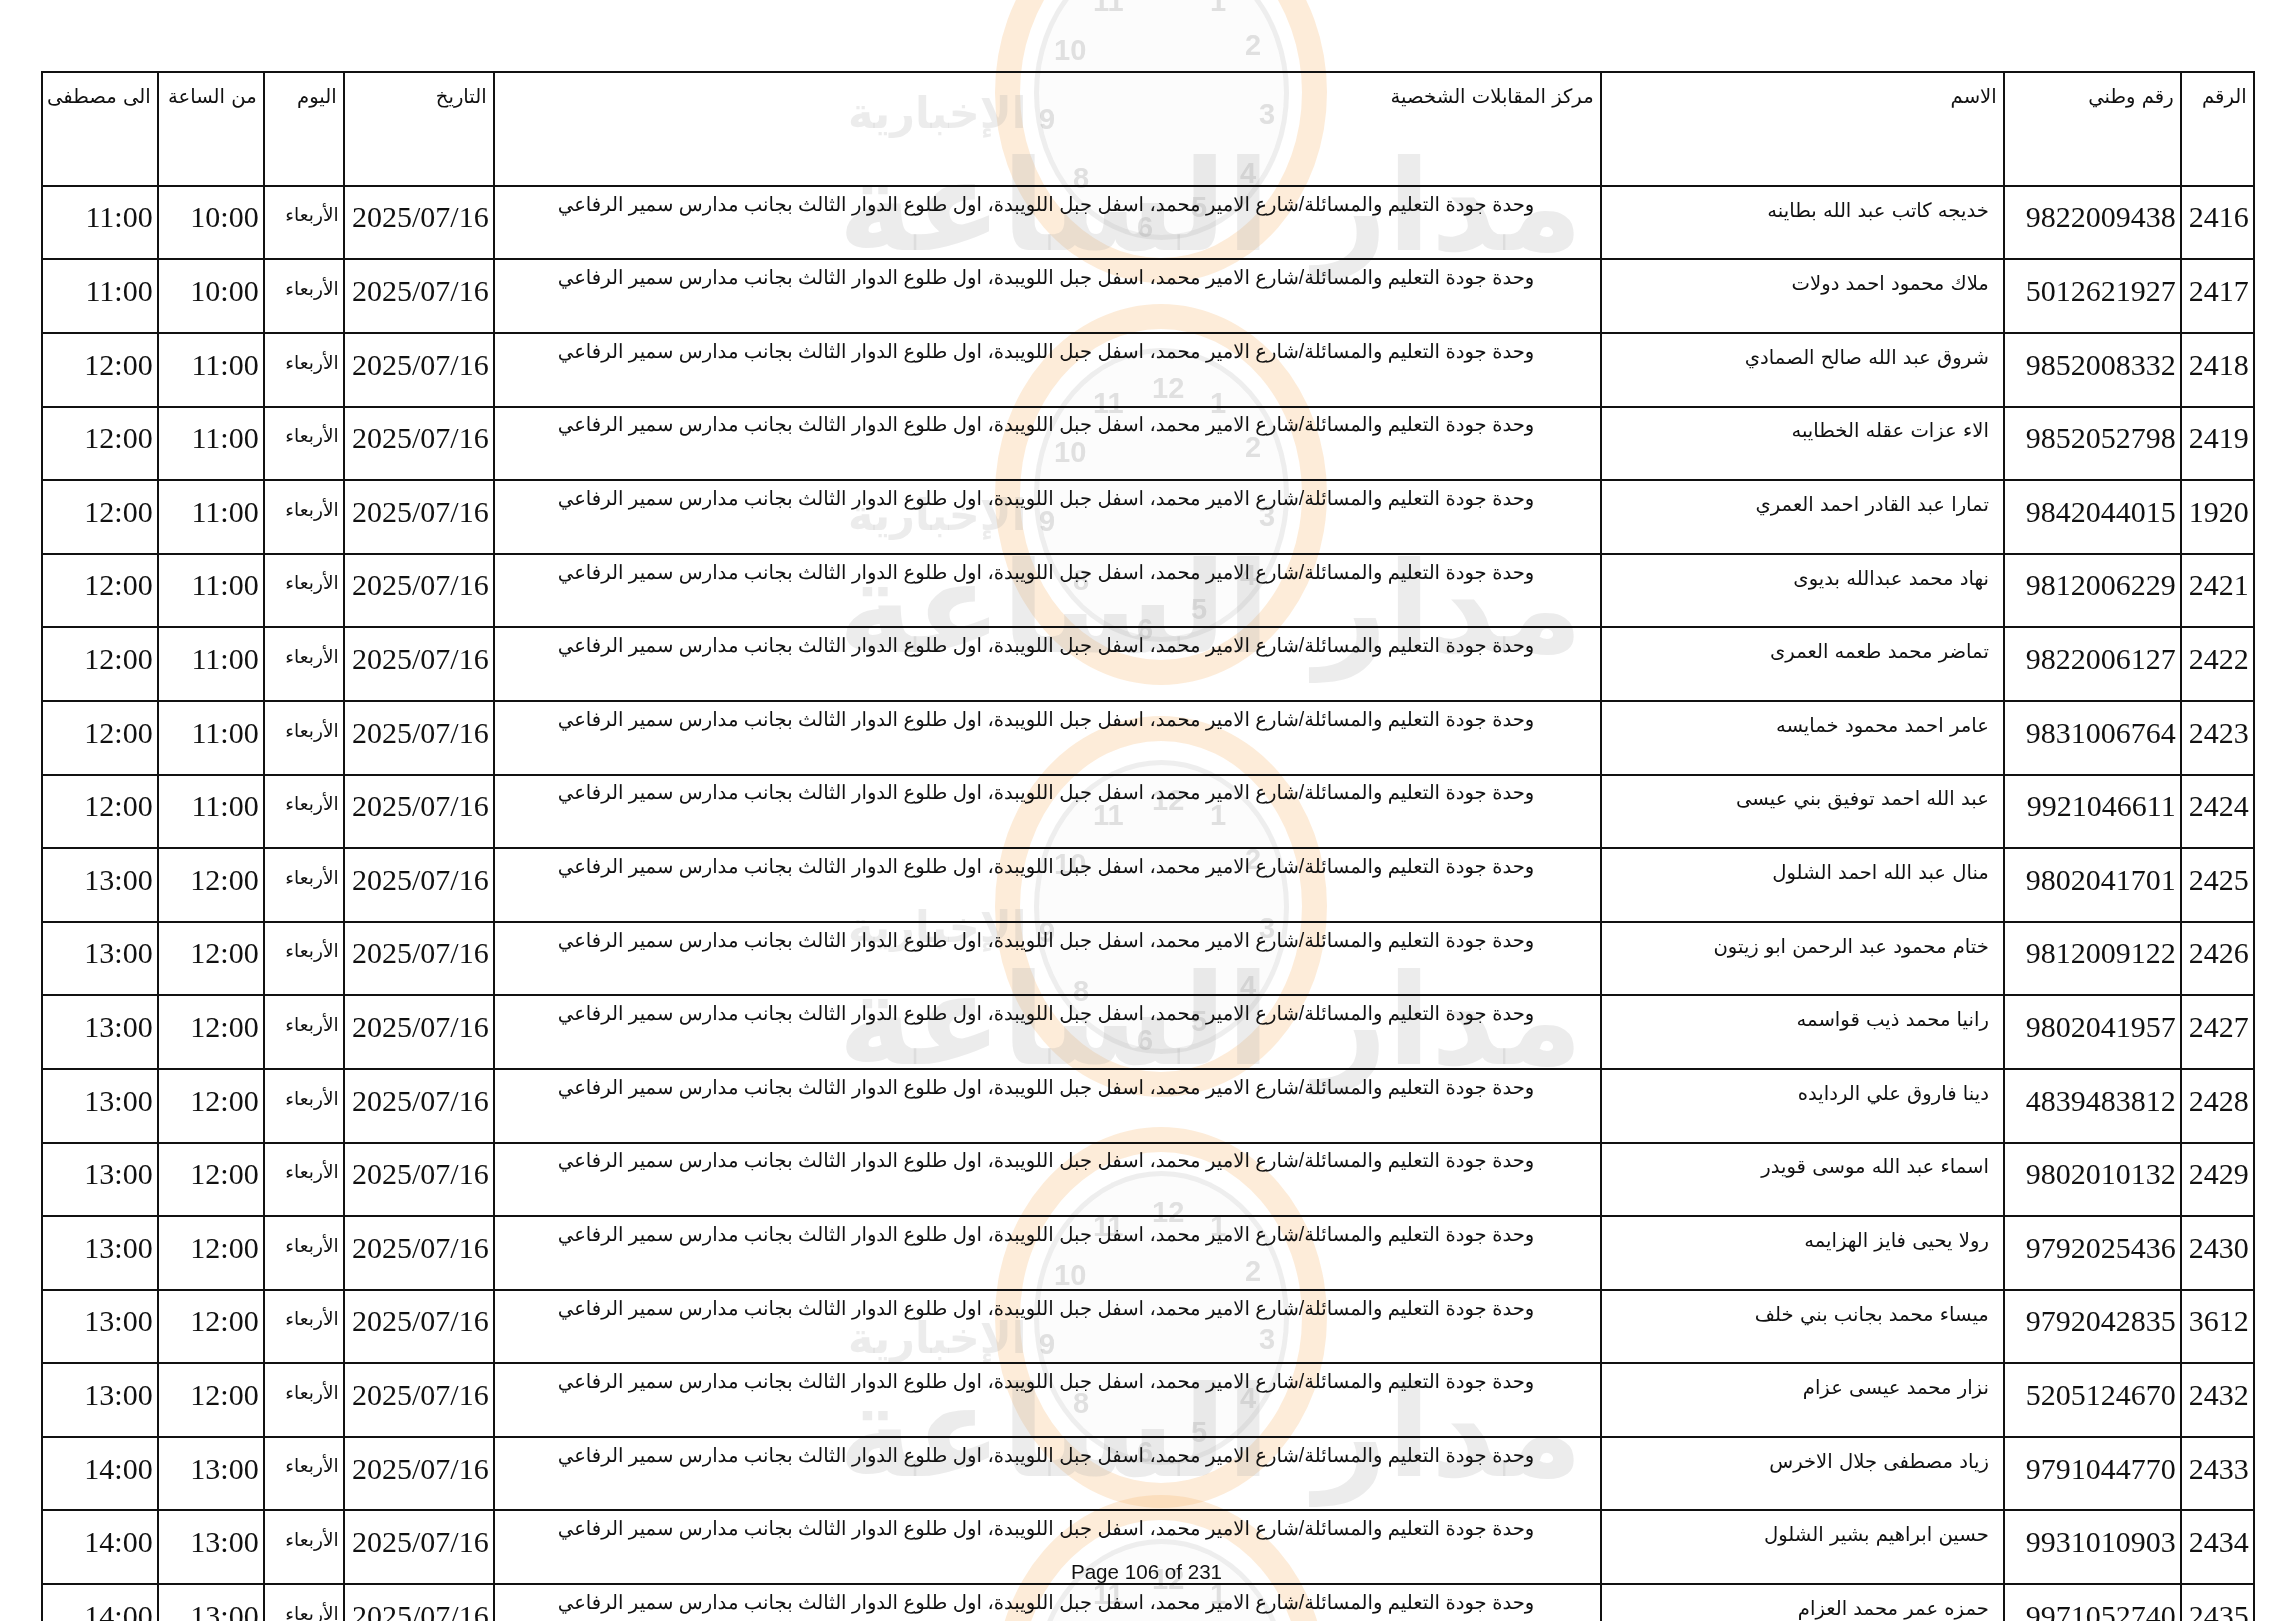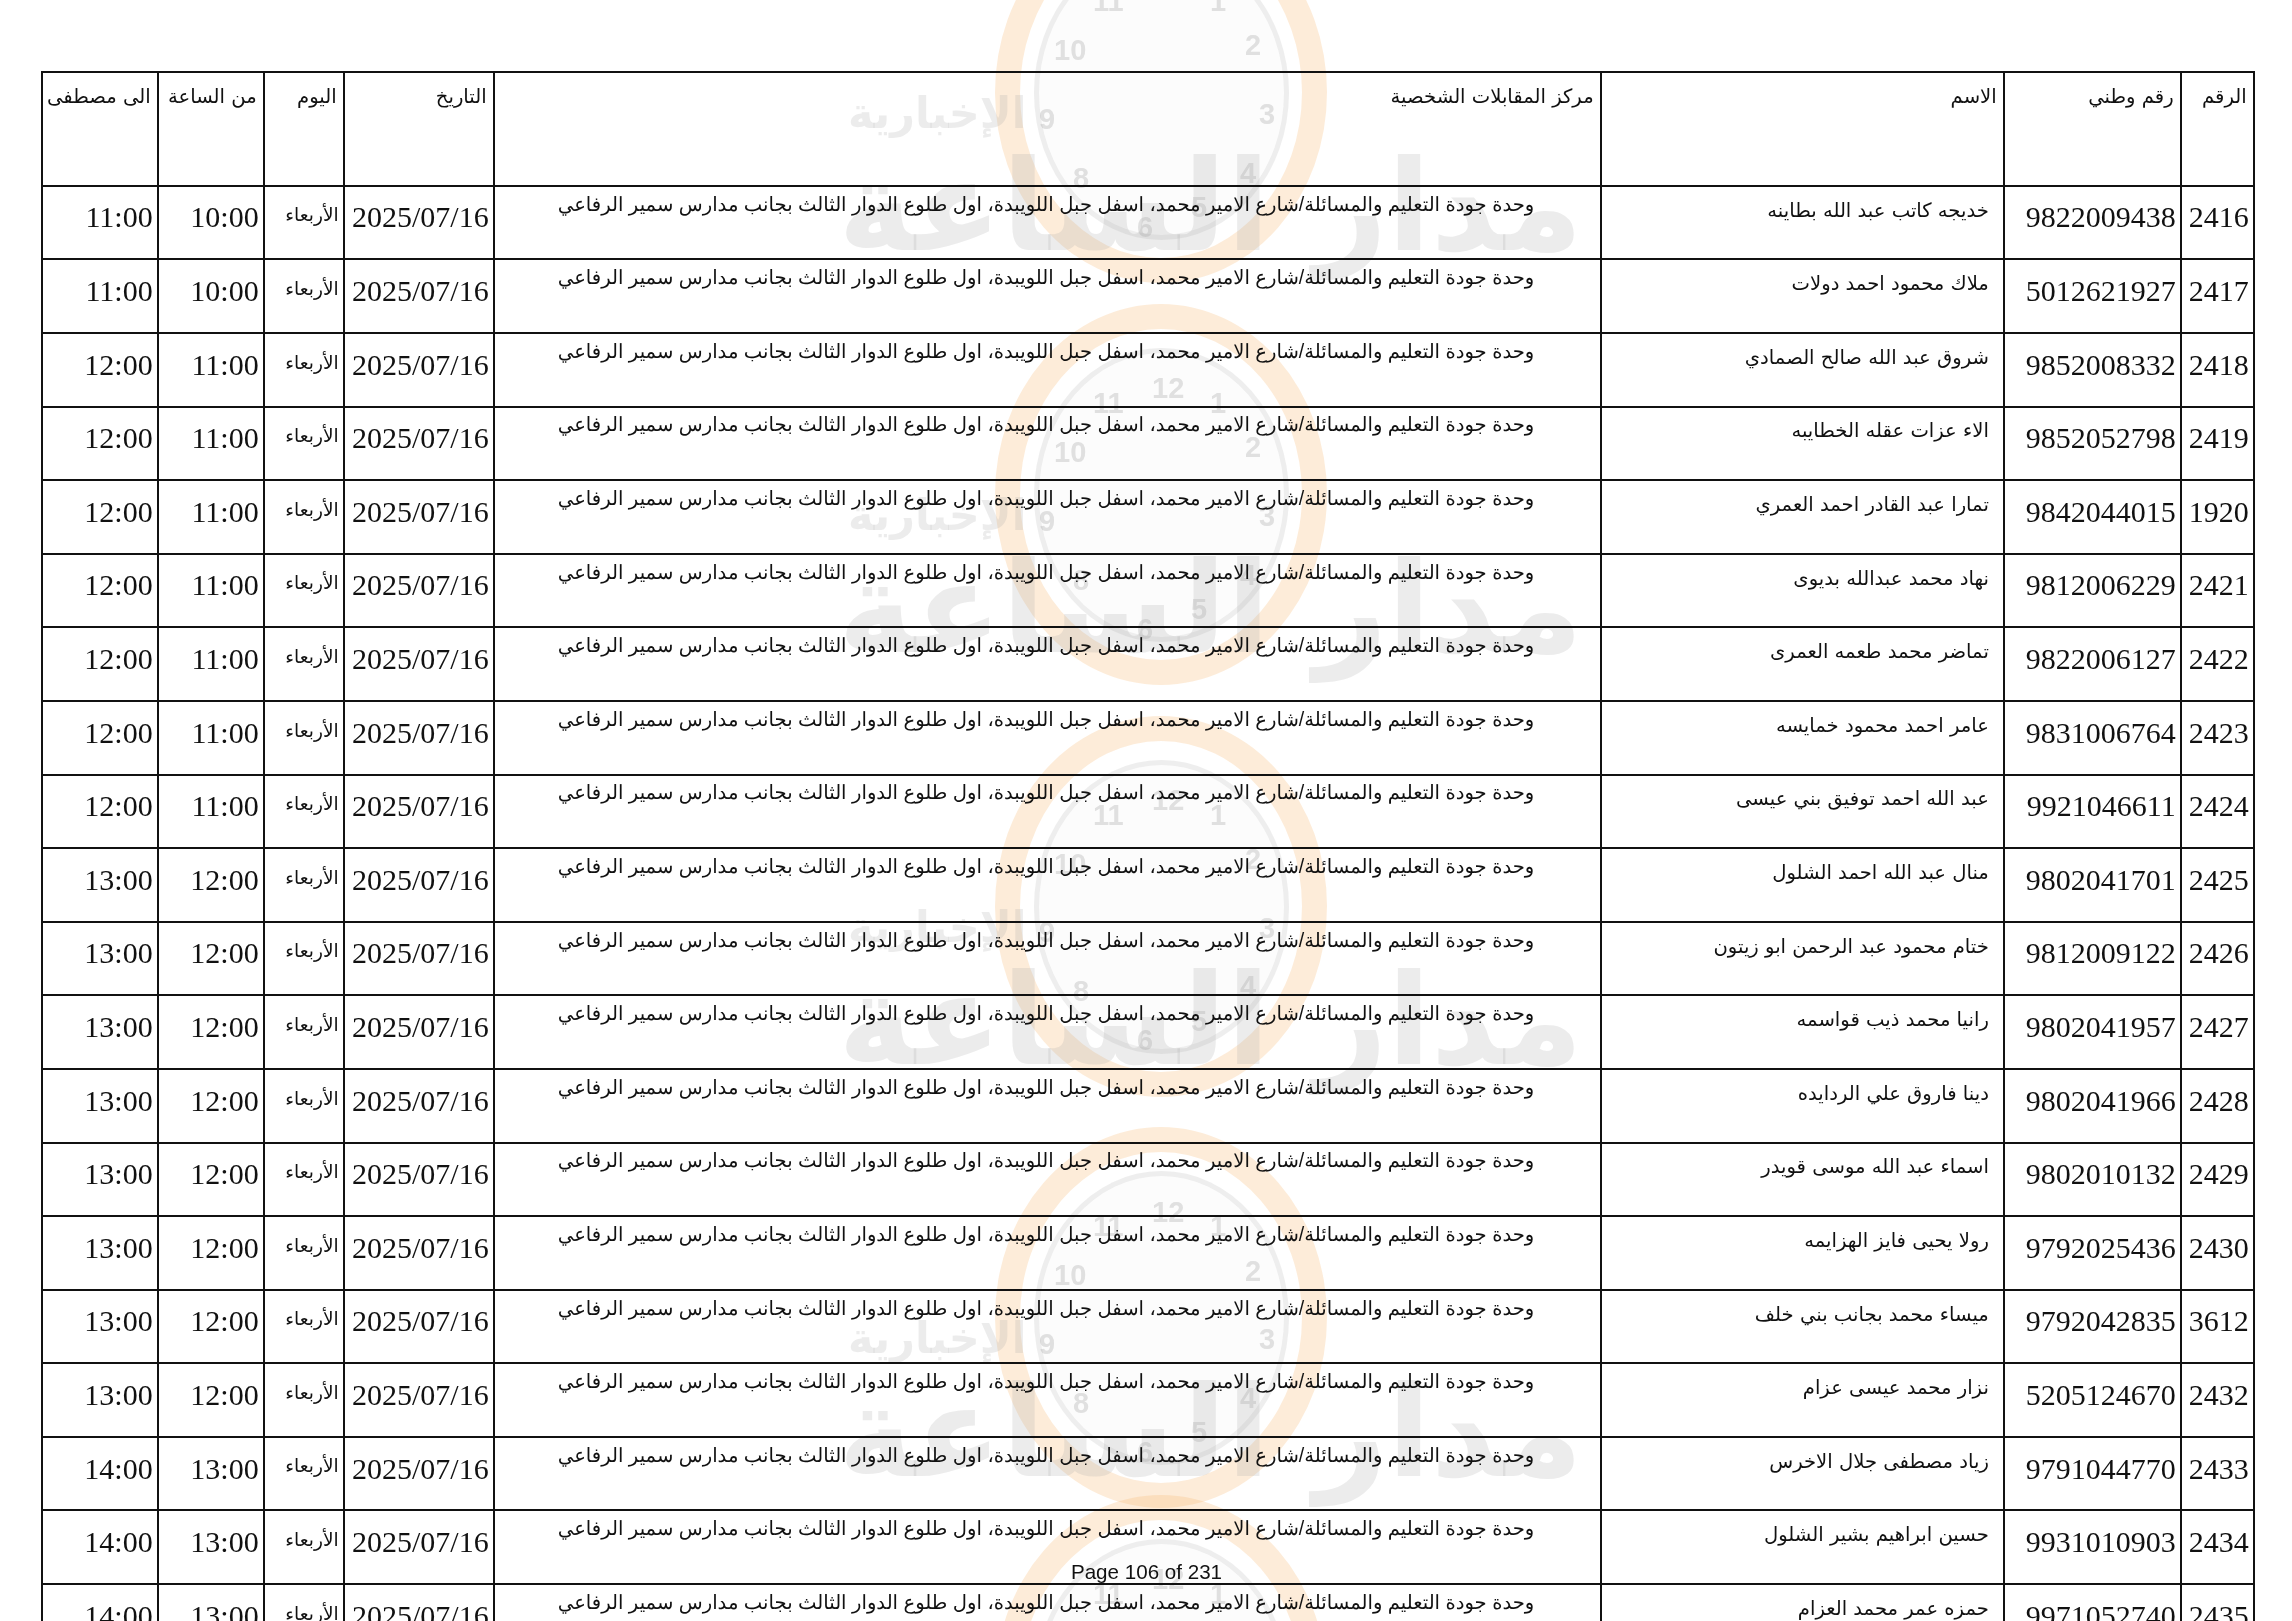--- a/index.html
+++ b/index.html
@@ -244,21 +244,21 @@
         <td class="num">9802041957</td>
         <td class="num">2427</td>
       </tr>
       <tr>
         <td class="num">13:00</td>
         <td class="num">12:00</td>
         <td class="day">الأربعاء</td>
         <td class="num">2025/07/16</td>
         <td class="addr">وحدة جودة التعليم والمسائلة/شارع الامير محمد، اسفل جبل اللويبدة، اول طلوع الدوار الثالث بجانب مدارس سمير الرفاعي</td>
         <td class="ar">دينا فاروق علي الردايده</td>
-        <td class="num">9802041966</td>
+        <td class="num">4839483812</td>
         <td class="num">2428</td>
       </tr>
       <tr>
         <td class="num">13:00</td>
         <td class="num">12:00</td>
         <td class="day">الأربعاء</td>
         <td class="num">2025/07/16</td>
         <td class="addr">وحدة جودة التعليم والمسائلة/شارع الامير محمد، اسفل جبل اللويبدة، اول طلوع الدوار الثالث بجانب مدارس سمير الرفاعي</td>
         <td class="ar">اسماء عبد الله موسى قويدر</td>
         <td class="num">9802010132</td>

